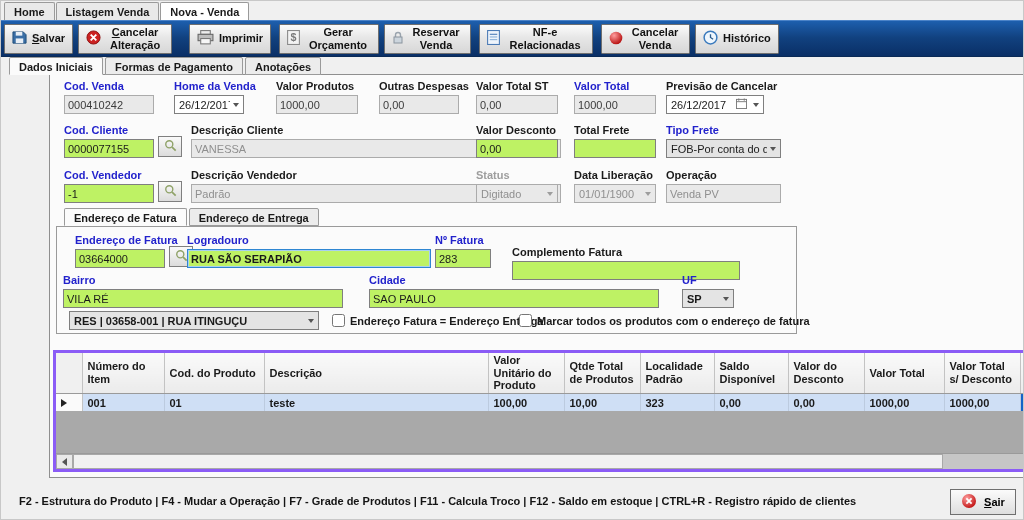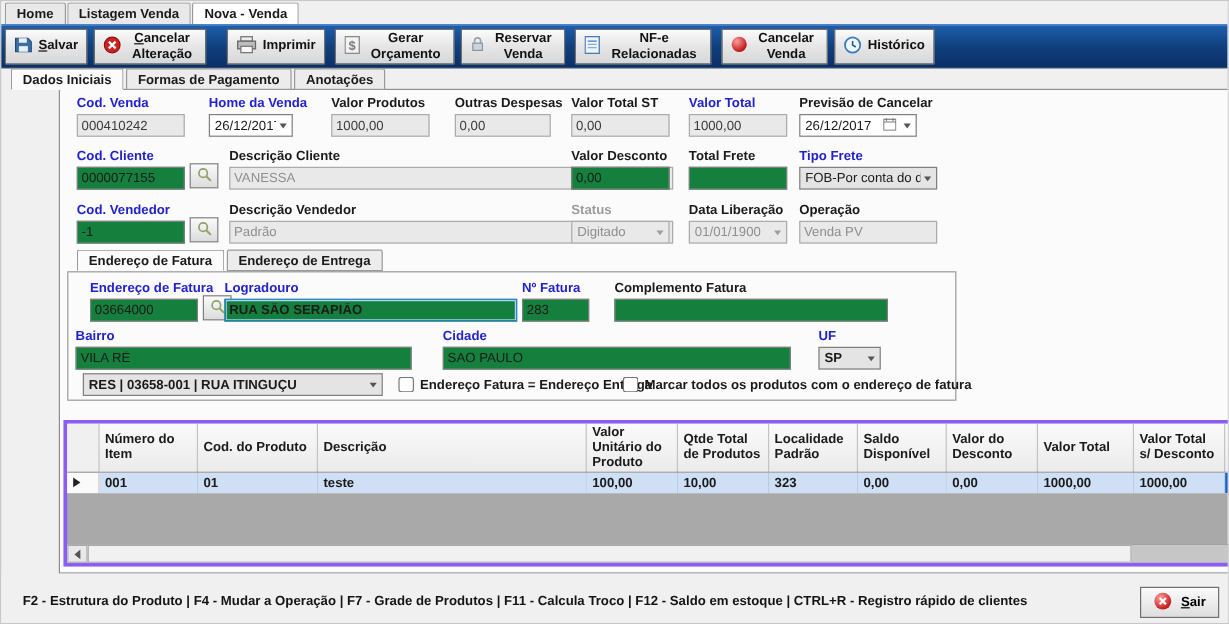--- a/index.html
+++ b/index.html
@@ -25,21 +25,21 @@
   .page-tab { padding:3px 9px 2px; height:18px; font-weight:bold; background:#ececec; border:1px solid #9a9a9a; margin-right:2px; border-radius:2px 2px 0 0; cursor:default; }
   .page-tab.active { background:#fbfbfb; border-bottom:1px solid #fbfbfb; }
 
   
   .panel { position:absolute; top:73px; left:4px; width:1016px; height:404px; background:#fbfbfb; border:1px solid #8f8f8f;margin-left:44px; }
 
   .fld { position:absolute; }
   .lbl { display:block; font-weight:bold; color:#1a1a1a; margin-bottom:3px; white-space:nowrap; }
   .lbl.blue { color:#2222cc; }
   .lbl.gray { color:#9d9d9d; }
-  .inp { display:block; width:100%; height:19px; border:1px solid #7f7f7f; background:#15803d; font:11px "Liberation Sans",sans-serif; padding:0 3px; color:#1a1a1a; }
+  .inp { display:block; width:100%; height:19px; border:1px solid #7f7f7f; background:#bef264; font:11px "Liberation Sans",sans-serif; padding:0 3px; color:#1a1a1a; }
   .inp.ro  { background:#e9e9e9; border-color:#ababab; color:#3c3c3c; }
   .inp.dis { background:#e9e9e9; border-color:#ababab; color:#8f8f8f; }
   .inp.focus { border:1px solid #2f86d2; box-shadow:inset 0 0 0 1px #a8d0f0; font-weight:bold; }
   .combo { display:flex; align-items:center; justify-content:space-between; height:19px; border:1px solid #7f7f7f; background:#fff; padding:0 4px; cursor:default; }
   .combo.gray { background:#e4e4e4; }
   .combo.dis { background:#e9e9e9; border-color:#ababab; color:#8f8f8f; }
   .combo .ct { white-space:nowrap; overflow:hidden; }
   .combo .bold { font-weight:bold; }
   .chev { width:0; height:0; border-left:3.5px solid transparent; border-right:3.5px solid transparent; border-top:4px solid #555; flex:0 0 auto; margin-left:3px; }
   .combo.dis .chev { border-top-color:#9d9d9d; }
@@ -284,21 +284,21 @@
             </svg></span>
       </button>
       <div class="fld" style="left:130px;top:7px;width:244px">
         <span class="lbl blue">Logradouro</span>
         <input class="inp focus" value="RUA SÃO SERAPIÃO" style="">
       </div>
       <div class="fld" style="left:378px;top:7px;width:56px">
         <span class="lbl blue">Nº Fatura</span>
         <input class="inp" value="283" style="">
       </div>
-      <div class="fld" style="left:455px;top:7px;width:228px">
+      <div class="fld" style="left:455px;top:19px;width:228px">
         <span class="lbl">Complemento Fatura</span>
         <input class="inp" value="" style="">
       </div>
 
       <div class="fld" style="left:6px;top:47px;width:280px">
         <span class="lbl blue">Bairro</span>
         <input class="inp" value="VILA RÉ" style="">
       </div>
       <div class="fld" style="left:312px;top:47px;width:290px">
         <span class="lbl blue">Cidade</span>

